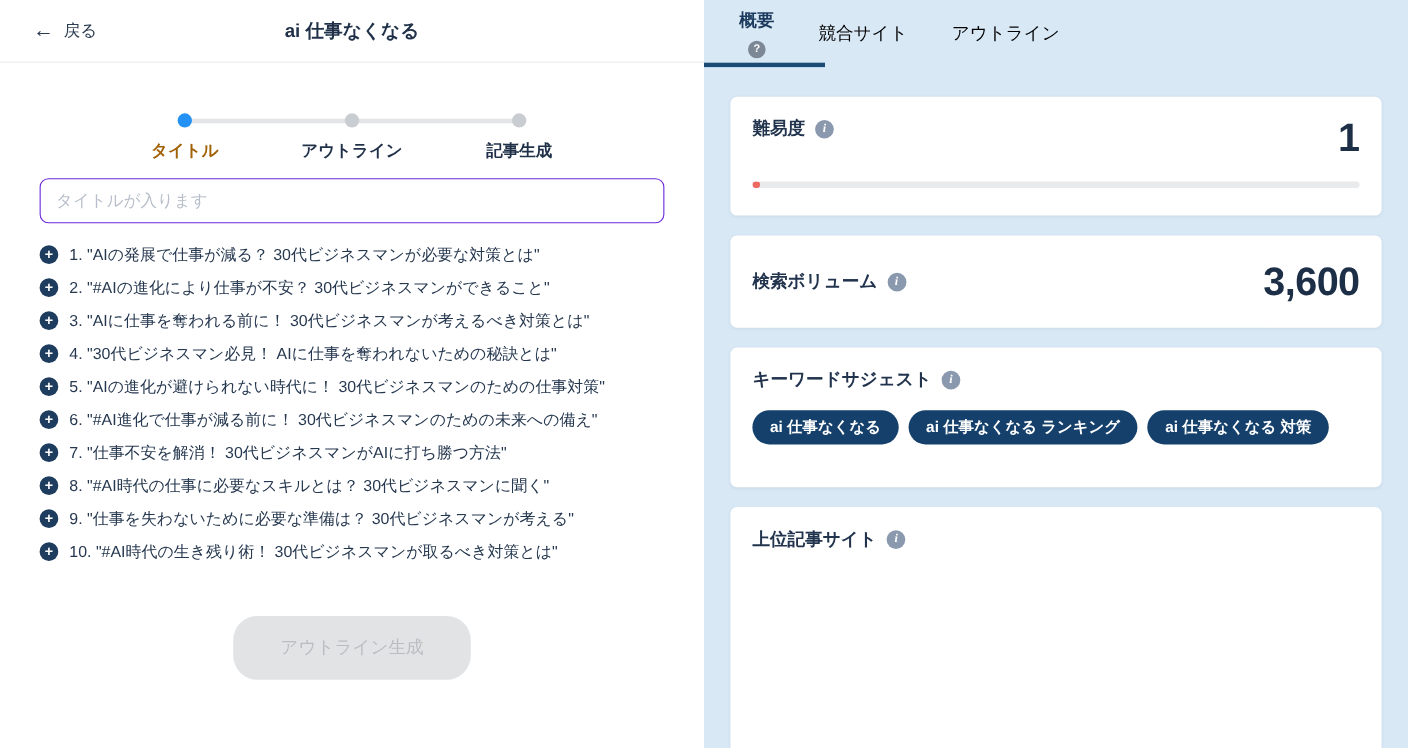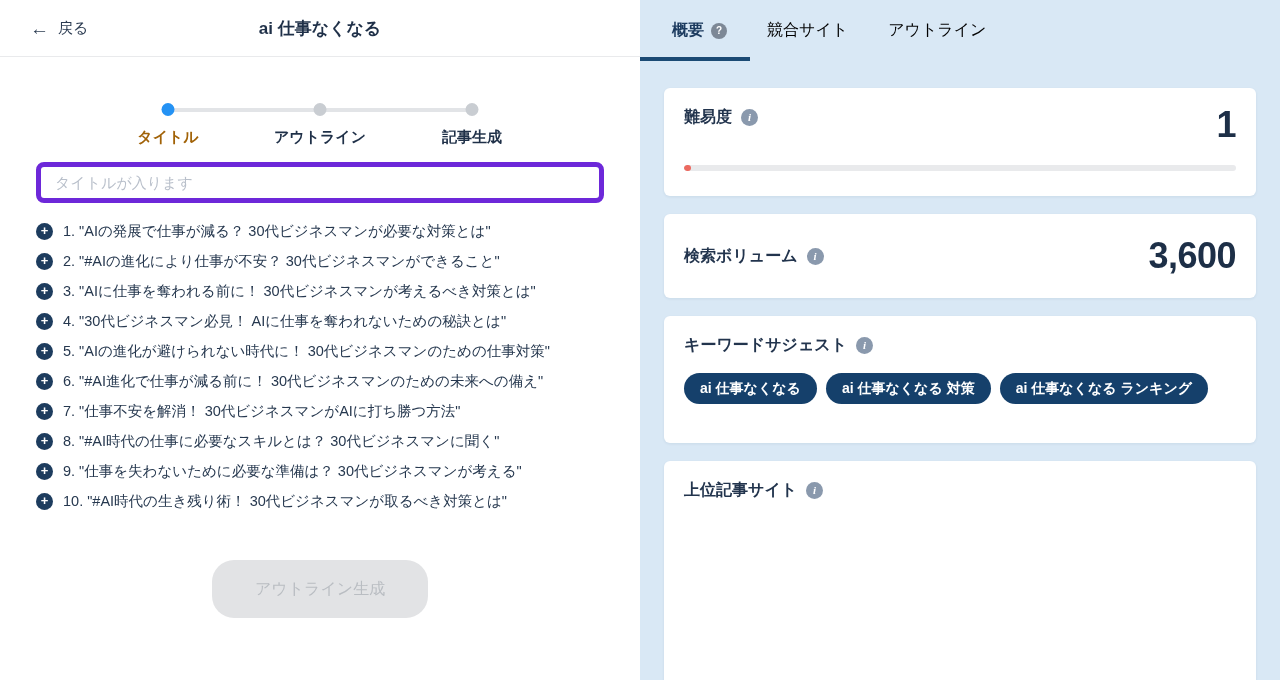--- a/index.html
+++ b/index.html
@@ -43,21 +43,21 @@
   .stepper-labels {
     display: grid; grid-template-columns: repeat(3, 152px); margin-top: 11px;
   }
   .stepper-label { text-align: center; font-size: 15px; font-weight: 700; color: #1f3048; }
   .stepper-label.active { color: #a16207; }
 
   .instruction { margin: 33px 36px 0; font-size: 15px; color: #26384f; }
 
   .title-input {
     display: block; width: 568px; margin: 15px 36px 0; height: 41px;
-    border: 5px solid #6d28d9; border-radius: 8px; padding: 0 14px;
+    border: 1px solid #6d28d9; border-radius: 8px; padding: 0 14px;
     font-size: 15px; color: #26384f; outline: none;
     font-family: "Liberation Sans", "DejaVu Sans", sans-serif;
   }
   .title-input::placeholder { color: #b8bfca; }
 
   .suggestion-list { margin: 13px 36px 0; }
   .suggestion-item {
     display: flex; align-items: center; gap: 10px; height: 30px; cursor: pointer;
   }
   .plus-icon {
@@ -77,21 +77,21 @@
 
   
   .right-panel {
     width: 640px; height: 680px; background: #d9e8f5; overflow: hidden;
   }
   .tab-bar {
     position: relative; height: 61px; display: flex; align-items: center;
     padding-left: 32px; gap: 40px;
   }
   .tab { display: flex; align-items: center; gap: 7px; font-size: 16px; color: #000000; cursor: pointer; }
-  .tab.active { font-weight: 700; color: #1b3a5e; }
+  .tab.active { font-weight: 700; color: #1b3a5e; flex-direction: column; }
   .help-icon {
     width: 16px; height: 16px; border-radius: 50%; background: #7d8896;
     color: #ffffff; font-size: 10px; font-weight: 700;
     display: flex; align-items: center; justify-content: center; line-height: 1;
   }
   .tab-underline {
     position: absolute; left: 0; bottom: 0; width: 110px; height: 4px; background: #1b4a74;
   }
 
   .card {
@@ -245,22 +245,22 @@
       <div class="big-value">3,600</div>
     </div>
 
     <div class="card card-keywords">
       <div class="card-label-row">
         <span class="card-label">キーワードサジェスト</span>
         <span class="info-icon">i</span>
       </div>
       <div class="pill-row">
         <span class="keyword-pill">ai 仕事なくなる</span>
+        <span class="keyword-pill">ai 仕事なくなる ランキング</span>
         <span class="keyword-pill">ai 仕事なくなる 対策</span>
-        <span class="keyword-pill">ai 仕事なくなる ランキング</span>
       </div>
     </div>
 
     <div class="card card-top-articles">
       <div class="card-label-row">
         <span class="card-label">上位記事サイト</span>
         <span class="info-icon">i</span>
       </div>
     </div>
 

